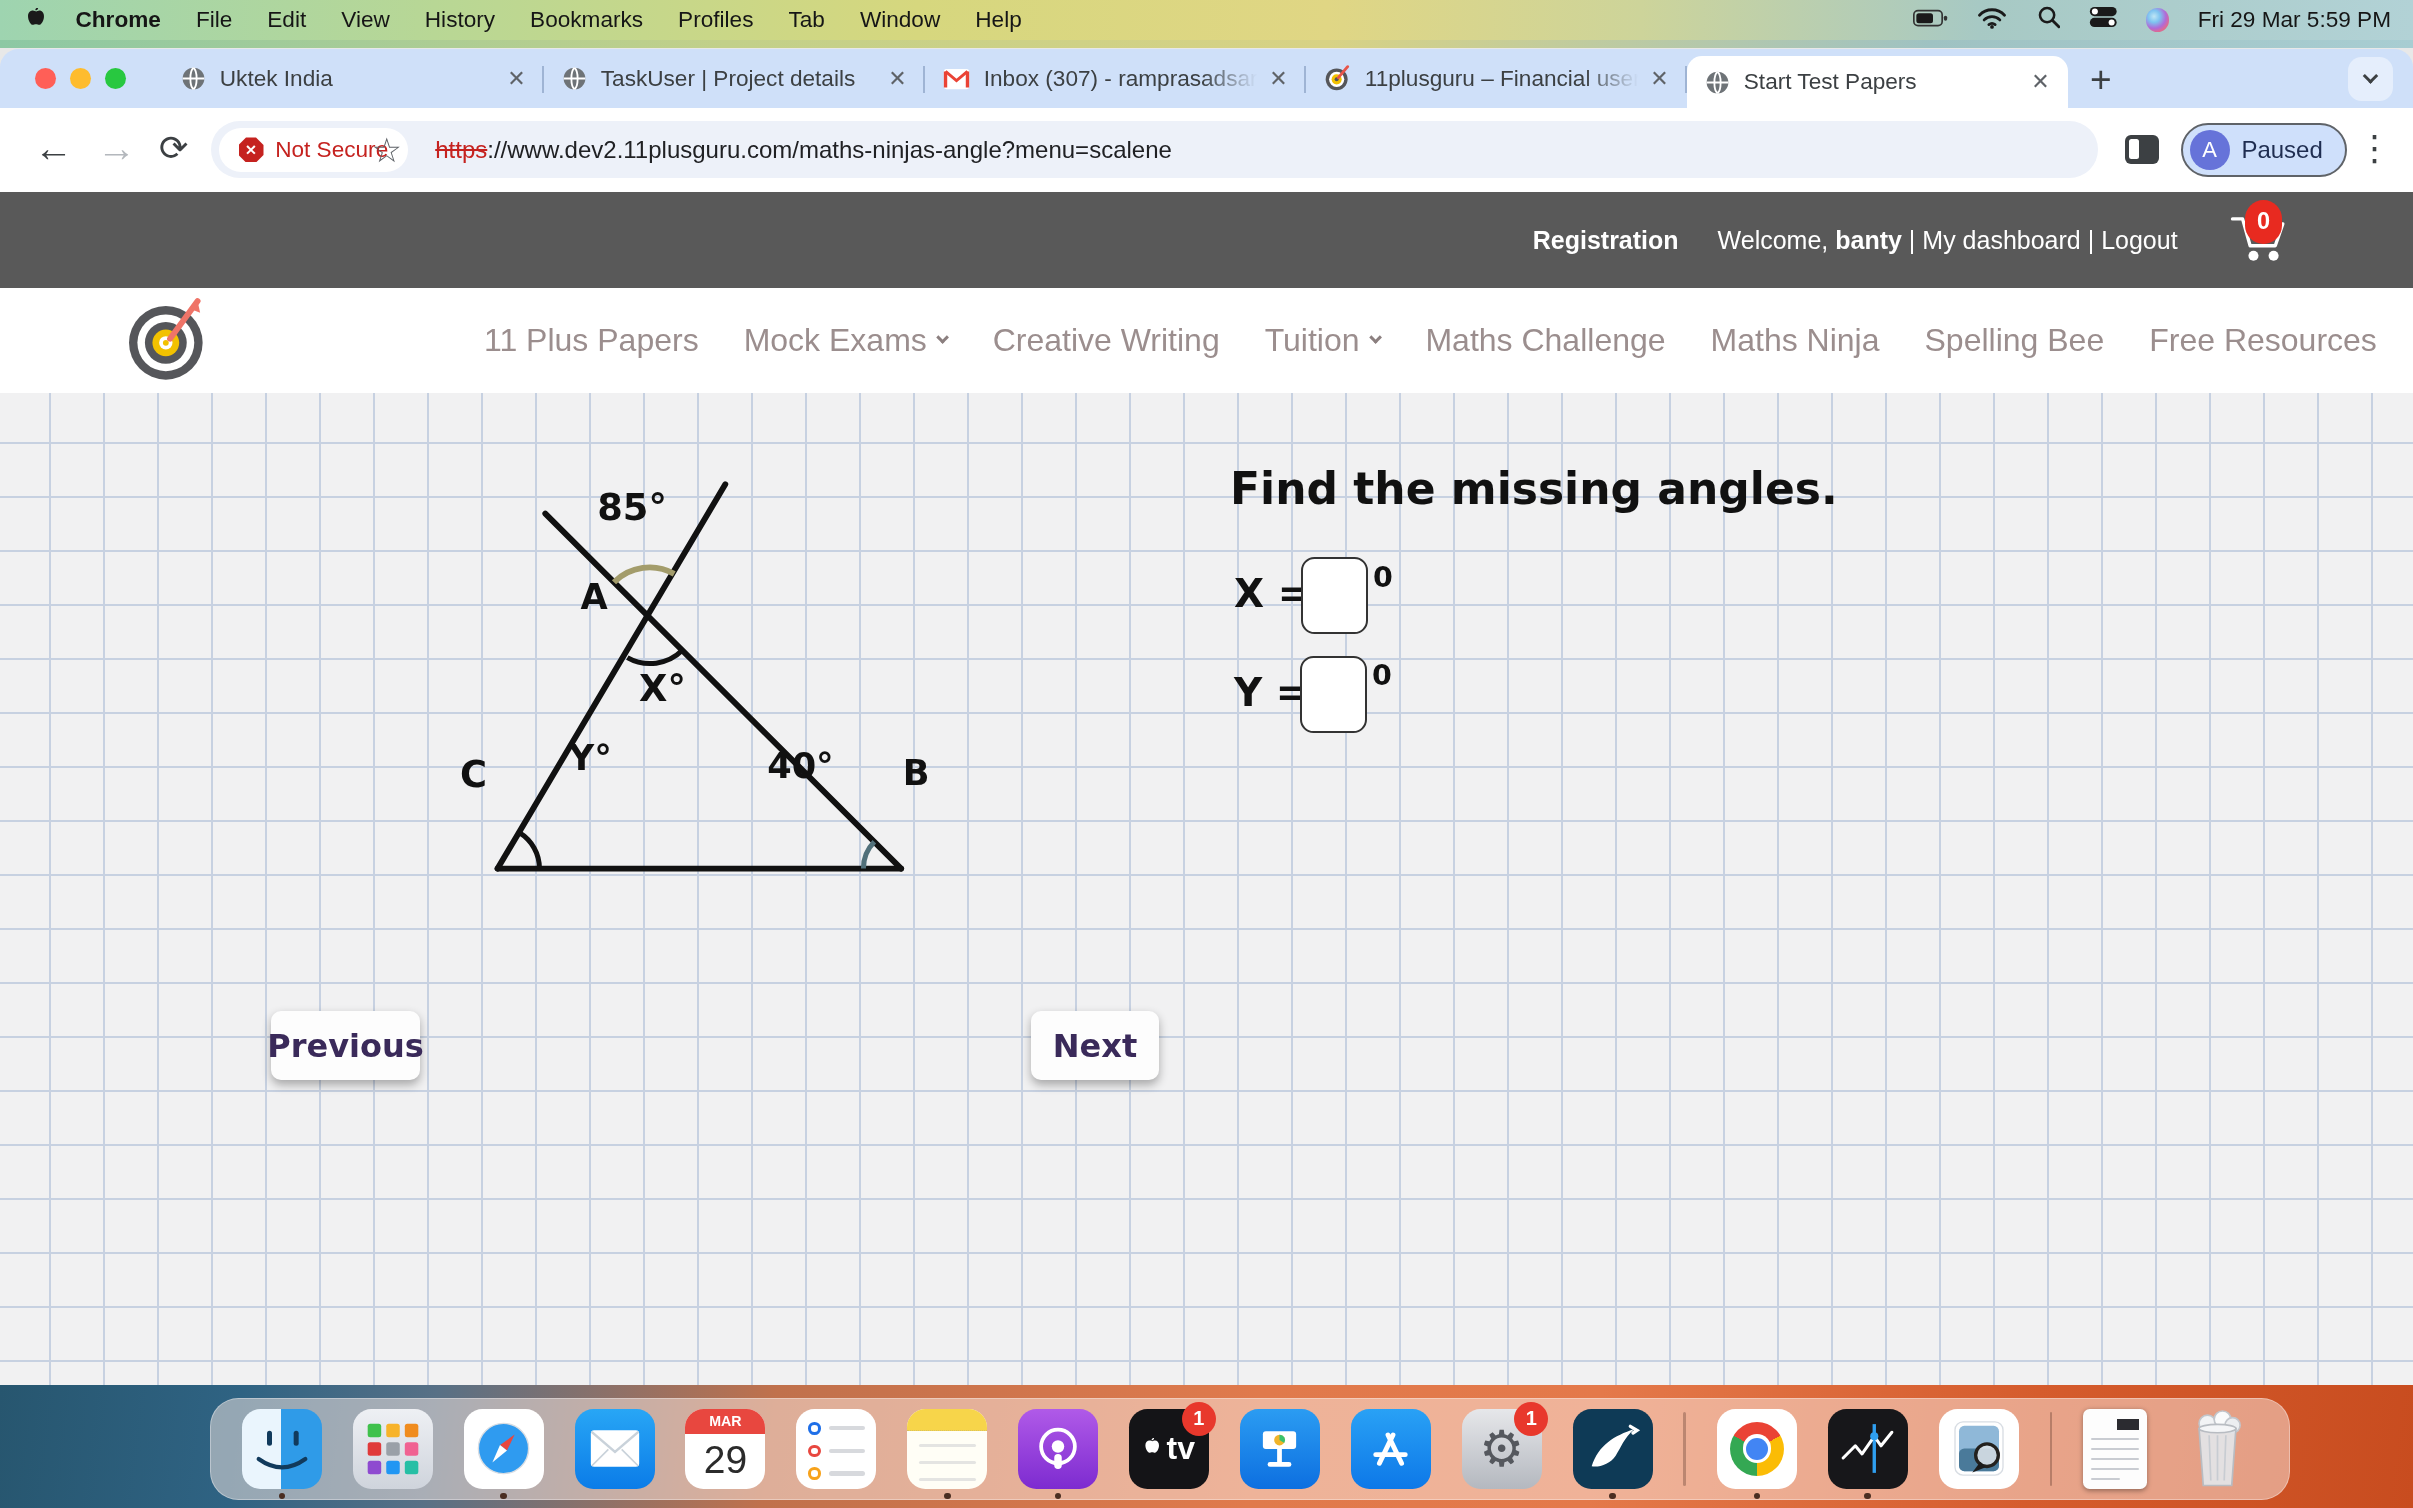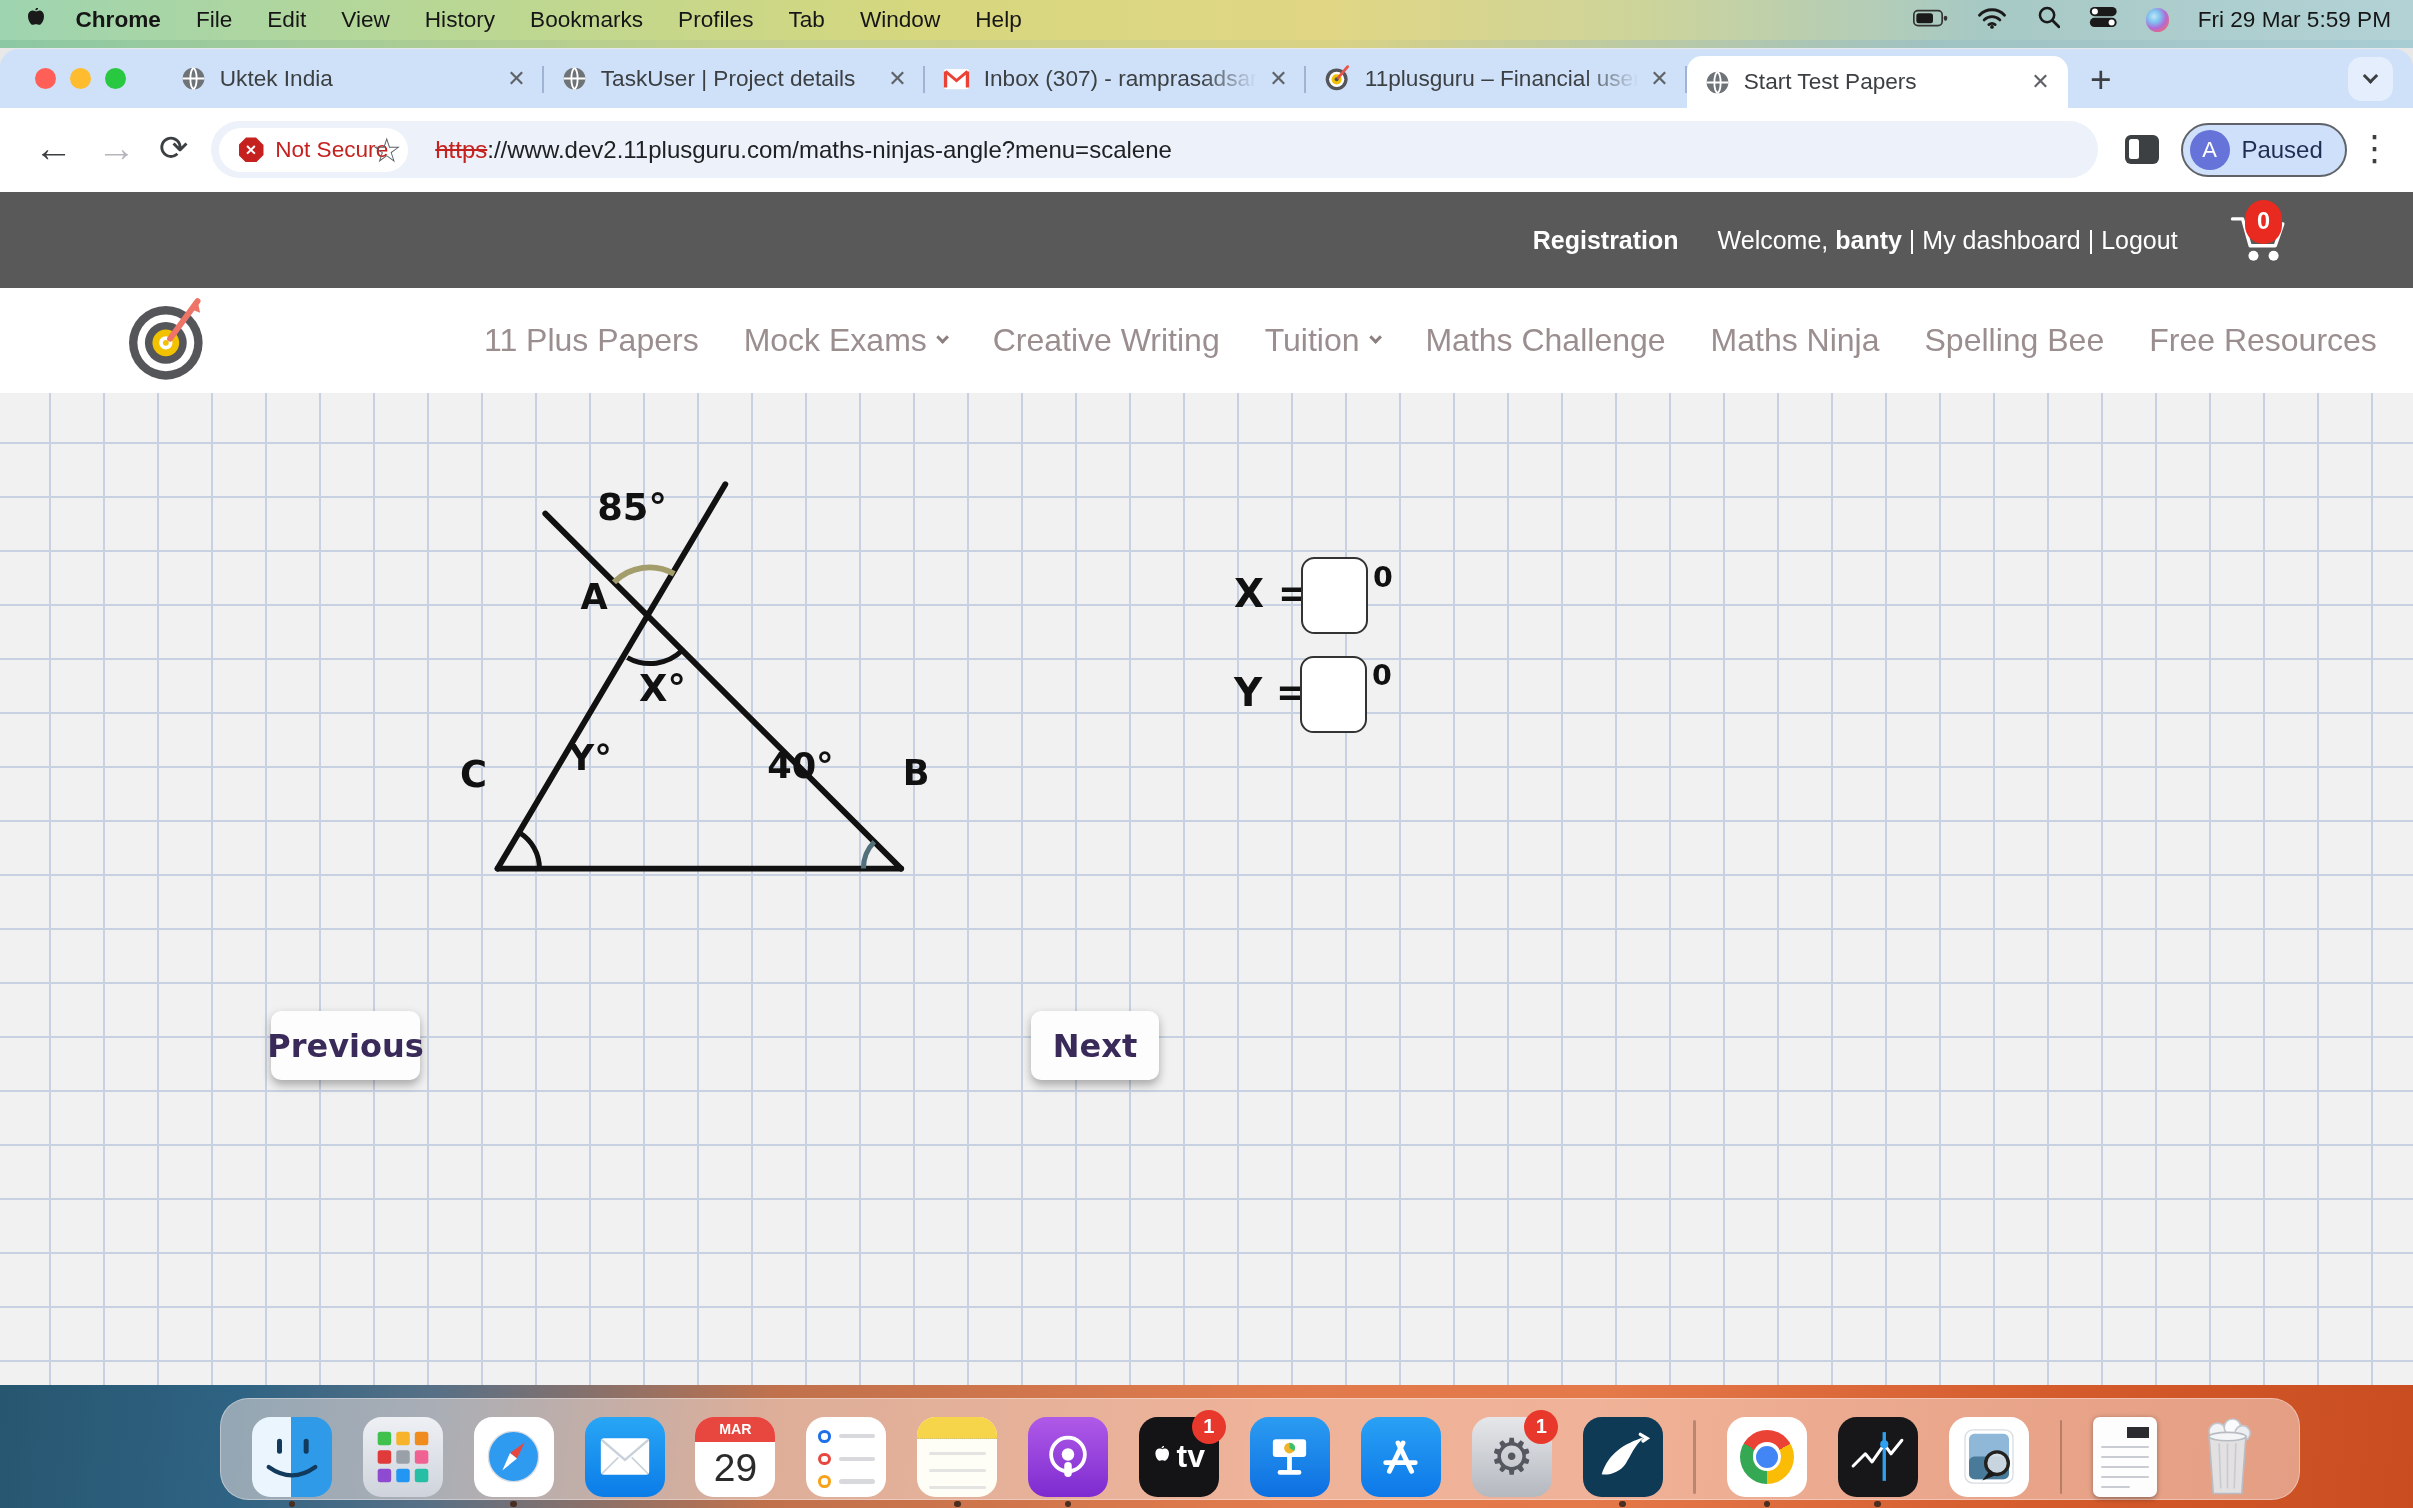--- a/index.html
+++ b/index.html
@@ -81,23 +81,23 @@
   .ansbox { position:absolute; width:67px; height:77px; background:#fff; border:2.5px solid #333; border-radius:13.4px; outline:none; font-size:34px; text-align:center; font-family:"DejaVu Sans", sans-serif; }
   .deg-sup { position:absolute; font-size:28.5px; color:#111; }
 
   .pagerbtn { position:absolute; top:618px; height:69px; background:#fdfdfd; border-radius:10px; box-shadow:0 4.2px 10px rgba(0,0,0,.3); display:flex; align-items:center; justify-content:center; font-size:32px; color:#3a2a5a; }
   .pagerbtn.prev { left:271px; width:149px; }
   .pagerbtn.next { left:1031px; width:128px; }
 
   
   .desk-bottom { position:absolute; left:0; top:1385px; width:2413px; height:123px;
     background:linear-gradient(97deg,#27566f 0%,#2f6383 10%,#577086 18%,#c0714c 32%,#e07a4c 52%,#e4794a 66%,#d55c2d 84%,#c84c1f 100%); }
-  .dock { position:absolute; left:220px; top:12.6px; width:2080px; height:102px; border-radius:28.5px;
+  .dock { position:absolute; left:210px; top:12.6px; width:2080px; height:102px; border-radius:28.5px;
     background:rgba(252,236,230,.5); border:1.3px solid rgba(255,255,255,.35);
-    display:flex; align-items:flex-start; justify-content:space-evenly; padding-top:18px; }
+    display:flex; align-items:flex-start; justify-content:space-evenly; padding-top:10px; }
   .ditem { display:flex; flex-direction:column; align-items:center; }
   .di { position:relative; width:80px; height:80px; border-radius:18.4px; overflow:visible; }
   .rdot { width:6.7px; height:6.7px; border-radius:50%; background:#4a2e22; margin-top:4.2px; visibility:hidden; }
   .ditem.running .rdot { visibility:visible; }
   .dsep { width:2.5px; height:74px; background:rgba(70,40,30,.3); border-radius:1.7px; margin-top:3.4px; }
   .nbadge { position:absolute; top:-6.7px; right:-6.7px; width:34px; height:34px; border-radius:50%; background:#e8382c; color:#fff; font-size:20px; font-weight:bold; display:flex; align-items:center; justify-content:center; z-index:3; }
 
   .di-finder { background:linear-gradient(90deg,#eaf5fd 0 49%,#2f9be8 49%); }
   .di-launchpad { background:linear-gradient(#eef0f4,#cfd4dc); display:flex; align-items:center; justify-content:center; }
   .di-safari { background:#fff; display:flex; align-items:center; justify-content:center; }
@@ -340,20 +340,21 @@
           <text x="172" y="72" font-size="44">85°</text>
           <text x="152" y="178" font-size="42">A</text>
           <text x="222" y="288" font-size="44">X°</text>
           <text x="138" y="370" font-size="42">Y°</text>
           <text x="8" y="390" font-size="44">C</text>
           <text x="375" y="380" font-size="42">40°</text>
           <text x="537" y="388" font-size="42">B</text>
         </g>
       </svg>
 
+      <div class="qtitle quiz-font">Find the missing angles.</div>
 
       <span class="qrow-label quiz-font" style="left:1234px;top:178px;">X =</span>
       <input class="ansbox" style="left: 1301px; top: 164px;" value="">
       <span class="deg-sup quiz-font" style="left:1373px;top:168px;">0</span>
 
       <span class="qrow-label quiz-font" style="left:1234px;top:277px;">Y =</span>
       <input class="ansbox" style="left: 1300px; top: 263px;" value="">
       <span class="deg-sup quiz-font" style="left:1372px;top:266px;">0</span>
 
       <div class="pagerbtn prev quiz-font">Previous</div>

